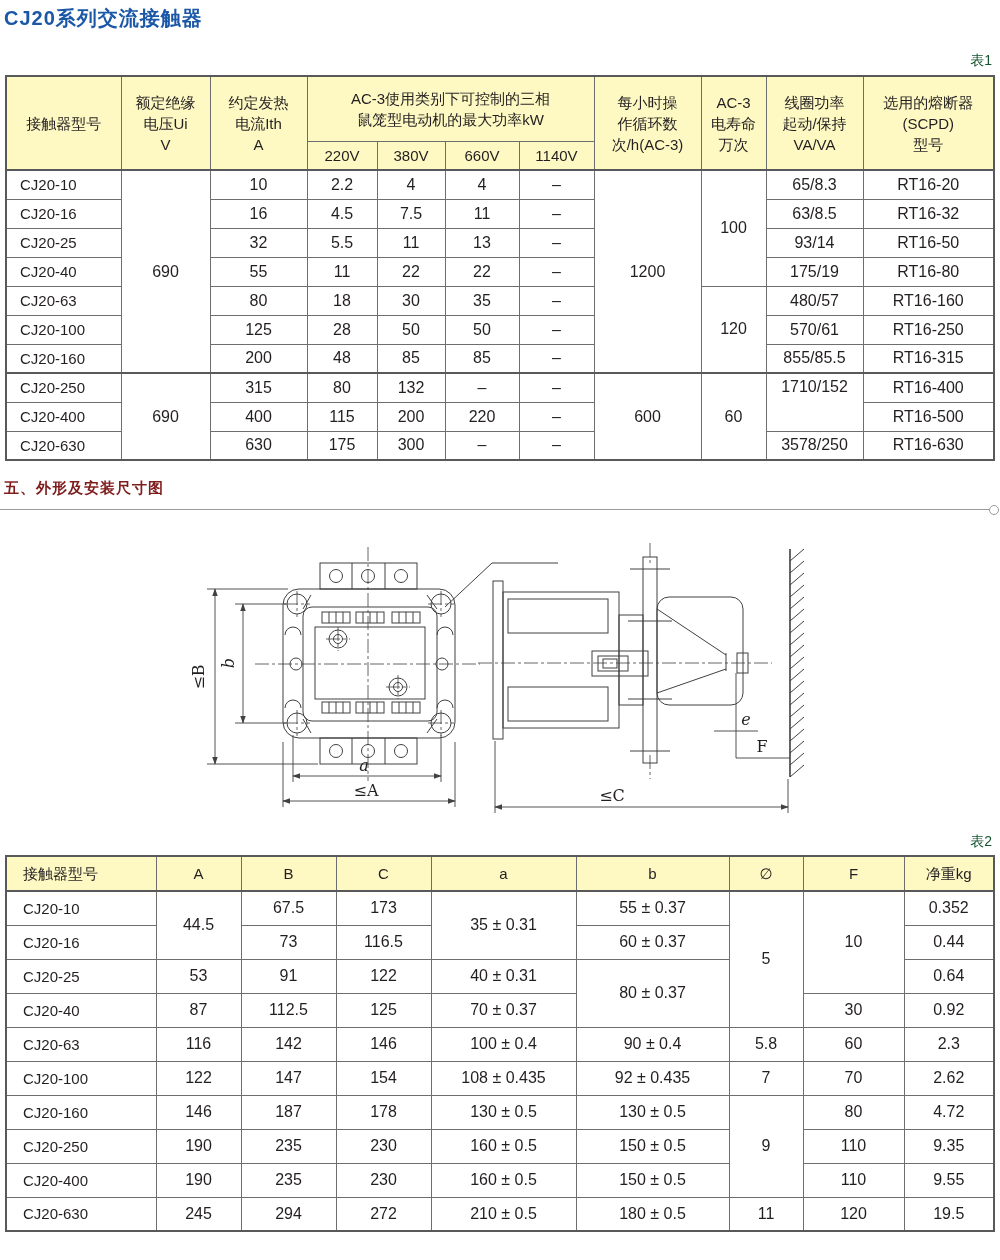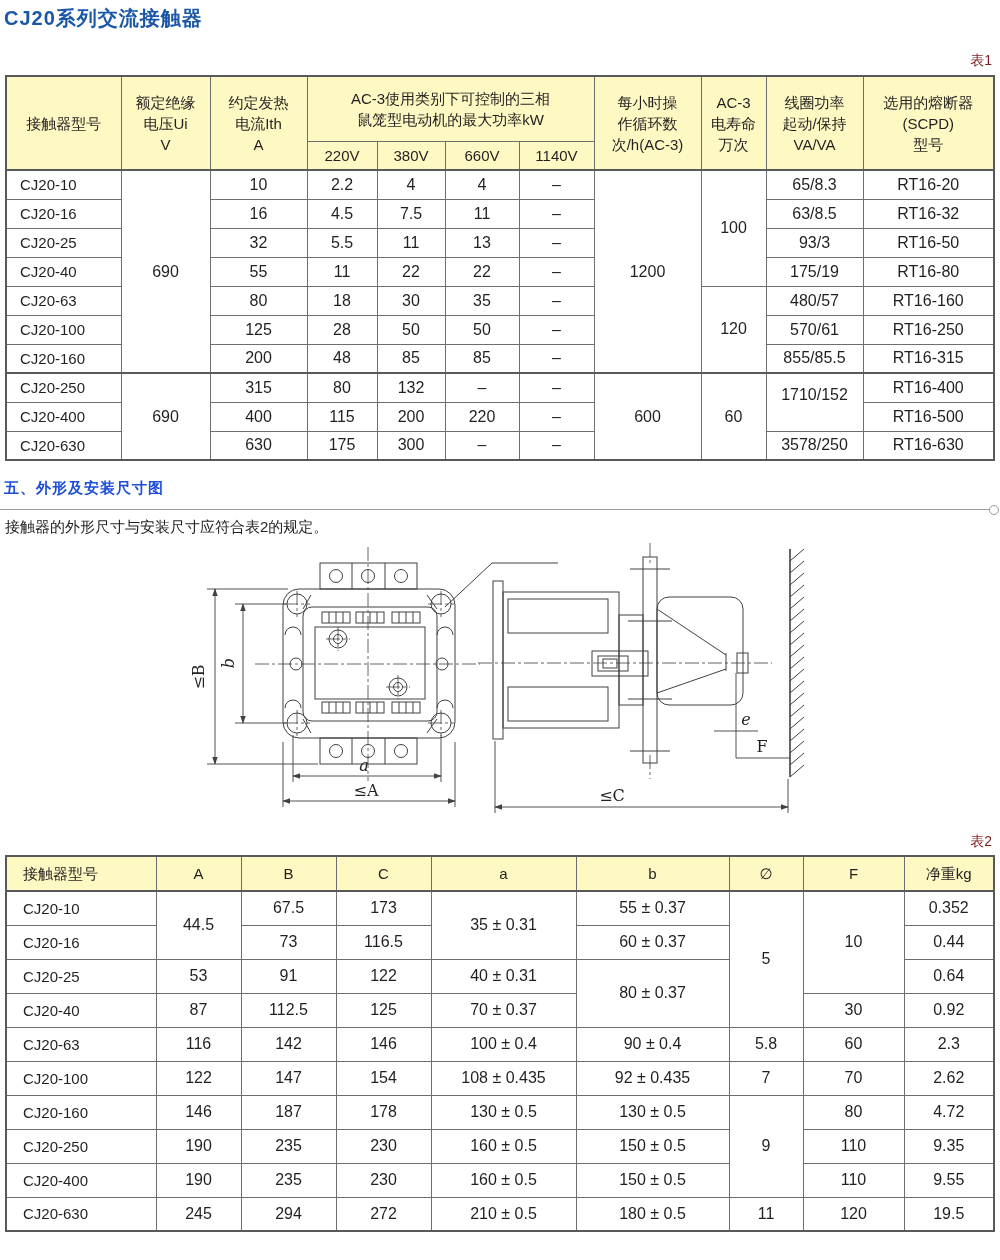--- a/index.html
+++ b/index.html
@@ -1,42 +1,42 @@
 <!DOCTYPE html>
 <html><head>
 <meta charset="utf-8">
 <style>
   html,body{margin:0;padding:0;background:#fff;}
   body{width:1000px;height:1260px;font-family:"Liberation Sans",sans-serif;color:#231f20;}
   .page{position:relative;width:1000px;height:1260px;overflow:hidden;background:#fff;}
 
   .title{position:absolute;left:4px;top:5px;font-size:20px;font-weight:bold;color:#1b57a7;letter-spacing:1px;}
-  .caption{position:absolute;font-size:14px;color:#7f1d1d;}
+  .caption{position:absolute;font-size:14px;color:#14532d;}
   #cap1{right:8px;top:52px;}
   #cap2{right:8px;top:833px;}
 
   table{border-collapse:collapse;table-layout:fixed;border:2px solid #58595b;background:#fff;}
   #t1{position:absolute;left:5px;top:75px;width:990px;}
   #t2{position:absolute;left:5px;top:855px;width:990px;}
   th,td{border:1px solid #6d6e70;text-align:center;vertical-align:middle;padding:0;overflow:hidden;}
   th{background:#fef9c3;font-weight:normal;font-size:15px;line-height:1.4;white-space:pre-line;}
   td{font-size:16px;}
   td.col0{font-size:15px;}
   #t1 thead tr.h1 th{height:64px;}
   #t1 thead tr.h2 th{height:27px;}
   #t1 thead th[rowspan],#t1 thead tr.h2 th{border-bottom:2px solid #58595b;}
   #t2 thead th{height:33px;border-bottom:2px solid #58595b;}
   #t1 tbody tr{height:29px;}
   #t2 tbody tr{height:34px;}
   #t1 tbody td.col0{text-align:left;padding-left:13px;}
   #t2 .col0{text-align:left;padding-left:16px;}
   #t1 tr.thick td{border-top-width:2px;border-top-color:#58595b;}
-  td.vtop{vertical-align:top;padding-top:12px;}
-
-  .section-heading{position:absolute;left:4px;top:479px;font-size:15px;font-weight:bold;color:#1d4ed8;letter-spacing:1px;}
+  td.vtop{vertical-align:top;padding-top:4px;}
+
+  .section-heading{position:absolute;left:4px;top:479px;font-size:15px;font-weight:bold;color:#7f1d1d;letter-spacing:1px;}
   .rule{position:absolute;left:0;top:509px;width:992px;border-top:1px solid #9b9b9b;}
   .rule-dot{position:absolute;right:1px;top:505px;width:8px;height:8px;border:1px solid #9b9b9b;border-radius:50%;background:#fff;}
   .intro{position:absolute;left:5px;top:518px;font-size:15px;}
   .footnote{position:absolute;left:4px;top:1284px;font-size:16px;}
 
   #drawing{position:absolute;left:0;top:535px;}
   #drawing .ln{stroke:#414042;fill:none;stroke-width:1;}
   #drawing .thk{stroke:#414042;fill:none;stroke-width:1.6;}
   #drawing .cl{stroke:#414042;fill:none;stroke-width:0.8;stroke-dasharray:14 3 3 3;}
   #drawing .dim{stroke:#414042;fill:none;stroke-width:0.9;}
@@ -121,21 +121,21 @@
           <td>63/8.5</td>
           <td>RT16-32</td>
         </tr>
         <tr>
           <td class="col0">CJ20-25</td>
           <td>32</td>
           <td>5.5</td>
           <td>11</td>
           <td>13</td>
           <td>–</td>
-          <td>93/3</td>
+          <td>93/14</td>
           <td>RT16-50</td>
         </tr>
         <tr>
           <td class="col0">CJ20-40</td>
           <td>55</td>
           <td>11</td>
           <td>22</td>
           <td>22</td>
           <td>–</td>
           <td>175/19</td>
@@ -204,21 +204,20 @@
           <td>3578/250</td>
           <td>RT16-630</td>
         </tr>
       </tbody>
     </table>
 
   <div class="section-heading">五、外形及安装尺寸图</div>
   <div class="rule"></div>
   <div class="rule-dot"></div>
 
-  <div class="intro">接触器的外形尺寸与安装尺寸应符合表2的规定。</div>
 
   <svg id="drawing" width="1000" height="300" viewBox="0 0 1000 300">
     <defs>
       <marker id="arr" viewBox="0 0 10 7" refX="9" refY="3.5" markerWidth="9" markerHeight="7" orient="auto-start-reverse">
         <path d="M0,0L10,3.5L0,7z" fill="#414042"></path>
       </marker>
     </defs>
 
     <g>
 

